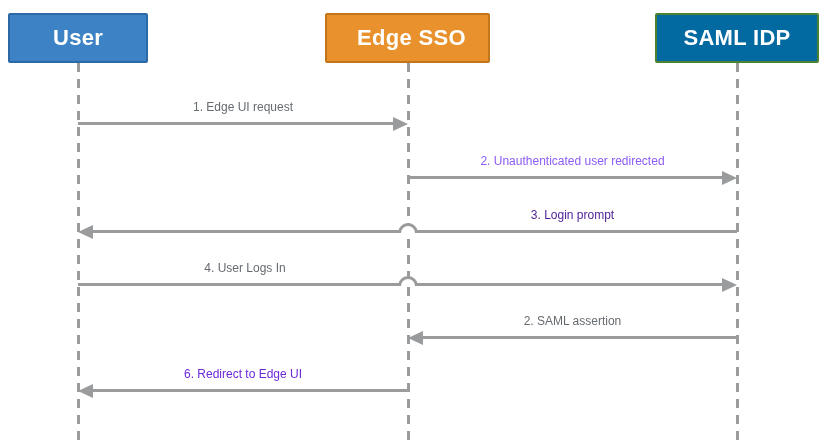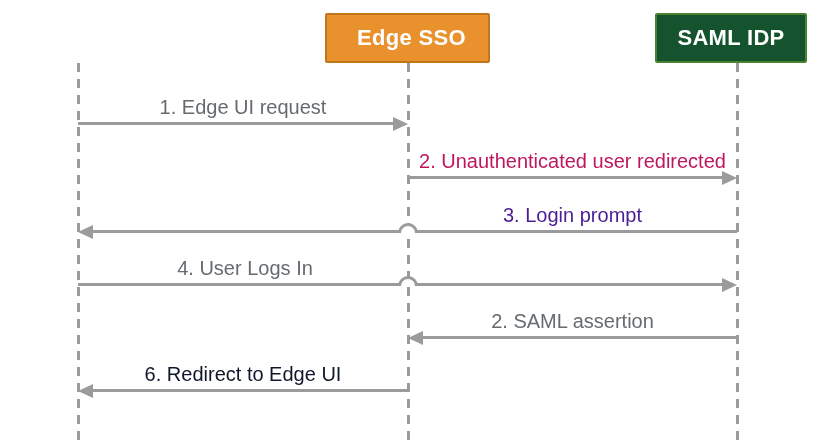--- a/index.html
+++ b/index.html
@@ -57,21 +57,21 @@
     width: 0;
     height: 0;
     border-top: 7px solid transparent;
     border-bottom: 7px solid transparent;
   }
   .arrow.right { border-left: 15px solid #999b9d; }
   .arrow.left  { border-right: 15px solid #999b9d; }
   .msg-label {
     position: absolute;
     text-align: center;
-    font-size: 20px;
+    font-size: 12px;
     line-height: 19px;
     color: #666b70;
     white-space: nowrap;
   }
   .hop {
     position: absolute;
     box-sizing: border-box;
     width: 20px;
     height: 10px;
     background: #ffffff;
@@ -88,21 +88,21 @@
     <div class="lifeline" style="left: 406.5px; top: 63px; height: 381px;"></div>
     <div class="lifeline" style="left: 735.5px; top: 63px; height: 381px;"></div>
     <div class="message">
       <div class="msg-line" style="left: 78px; width: 317px; top: 122px; background: rgb(153, 155, 157);"></div>
       <div class="arrow right" style="left: 393px; top: 116.5px;"></div>
       <div class="msg-label" style="left: 78px; width: 330px; top: 98px; color: rgb(102, 107, 112);">1. Edge UI request</div>
     </div>
     <div class="message">
       <div class="msg-line" style="left: 408px; width: 316px; top: 176px; background: rgb(153, 155, 157);"></div>
       <div class="arrow right" style="left: 722px; top: 170.5px;"></div>
-      <div class="msg-label" style="left: 408px; width: 329px; top: 152px; color: #be185d; text-align: center;">2. Unauthenticated user redirected</div>
+      <div class="msg-label" style="left: 408px; width: 329px; top: 152px; color: #8b5cf6; text-align: center;">2. Unauthenticated user redirected</div>
     </div>
     <div class="message">
       <div class="msg-line" style="left: 91px; width: 646px; top: 230px; background: rgb(153, 155, 157);"></div>
       <div class="hop" style="left: 398px; top: 223px; border-color: rgb(153, 155, 157); background: rgb(255, 255, 255);"></div>
       <div class="arrow left" style="left: 78px; top: 224.5px;"></div>
       <div class="msg-label" style="left: 408px; width: 329px; top: 206px; color: #4c1d95;">3. Login prompt</div>
     </div>
     <div class="message">
       <div class="msg-line" style="left: 78px; width: 646px; top: 283px; background: rgb(153, 155, 157);"></div>
       <div class="hop" style="left: 398px; top: 276px; border-color: rgb(153, 155, 157); background: rgb(255, 255, 255);"></div>
@@ -110,21 +110,24 @@
       <div class="msg-label" style="left: 80px; width: 330px; top: 259px; color: rgb(102, 107, 112);">4. User Logs In</div>
     </div>
     <div class="message">
       <div class="msg-line" style="left: 421px; width: 316px; top: 336px; background: rgb(153, 155, 157);"></div>
       <div class="arrow left" style="left: 408px; top: 330.5px;"></div>
       <div class="msg-label" style="left: 408px; width: 329px; top: 312px; color: rgb(102, 107, 112);">2. SAML assertion</div>
     </div>
     <div class="message">
       <div class="msg-line" style="left: 91px; width: 317px; top: 389px; background: rgb(153, 155, 157);"></div>
       <div class="arrow left" style="left: 78px; top: 383.5px;"></div>
-      <div class="msg-label" style="left: 78px; width: 330px; top: 365px; color: #0f172a;">6. Redirect to Edge UI</div>
+      <div class="msg-label" style="left: 78px; width: 330px; top: 365px; color: #6d28d9;">6. Redirect to Edge UI</div>
+    </div>
+    <div class="actor-box" style="left: 8px; width: 140px; top: 13px; height: 50px; background: rgb(61, 130, 196); border-color: rgb(45, 105, 164);">
+      <div class="actor-label" style="color: rgb(255, 255, 255);">User</div>
     </div>
     <div class="actor-box" style="left: 325px; width: 165px; top: 13px; height: 50px; background: rgb(232, 145, 45); border-color: rgb(194, 118, 28);">
       <div class="actor-label" style="color: rgb(255, 255, 255); margin-left: 8px;">Edge SSO</div>
     </div>
-    <div class="actor-box" style="left: 655px; width: 152px; top: 13px; height: 50px; background: #14532d; border-color: rgb(74, 130, 48);">
+    <div class="actor-box" style="left: 655px; width: 164px; top: 13px; height: 50px; background: #0369a1; border-color: rgb(74, 130, 48);">
       <div class="actor-label" style="color: rgb(255, 255, 255);">SAML IDP</div>
     </div>
   </div>
 
 </body></html>

